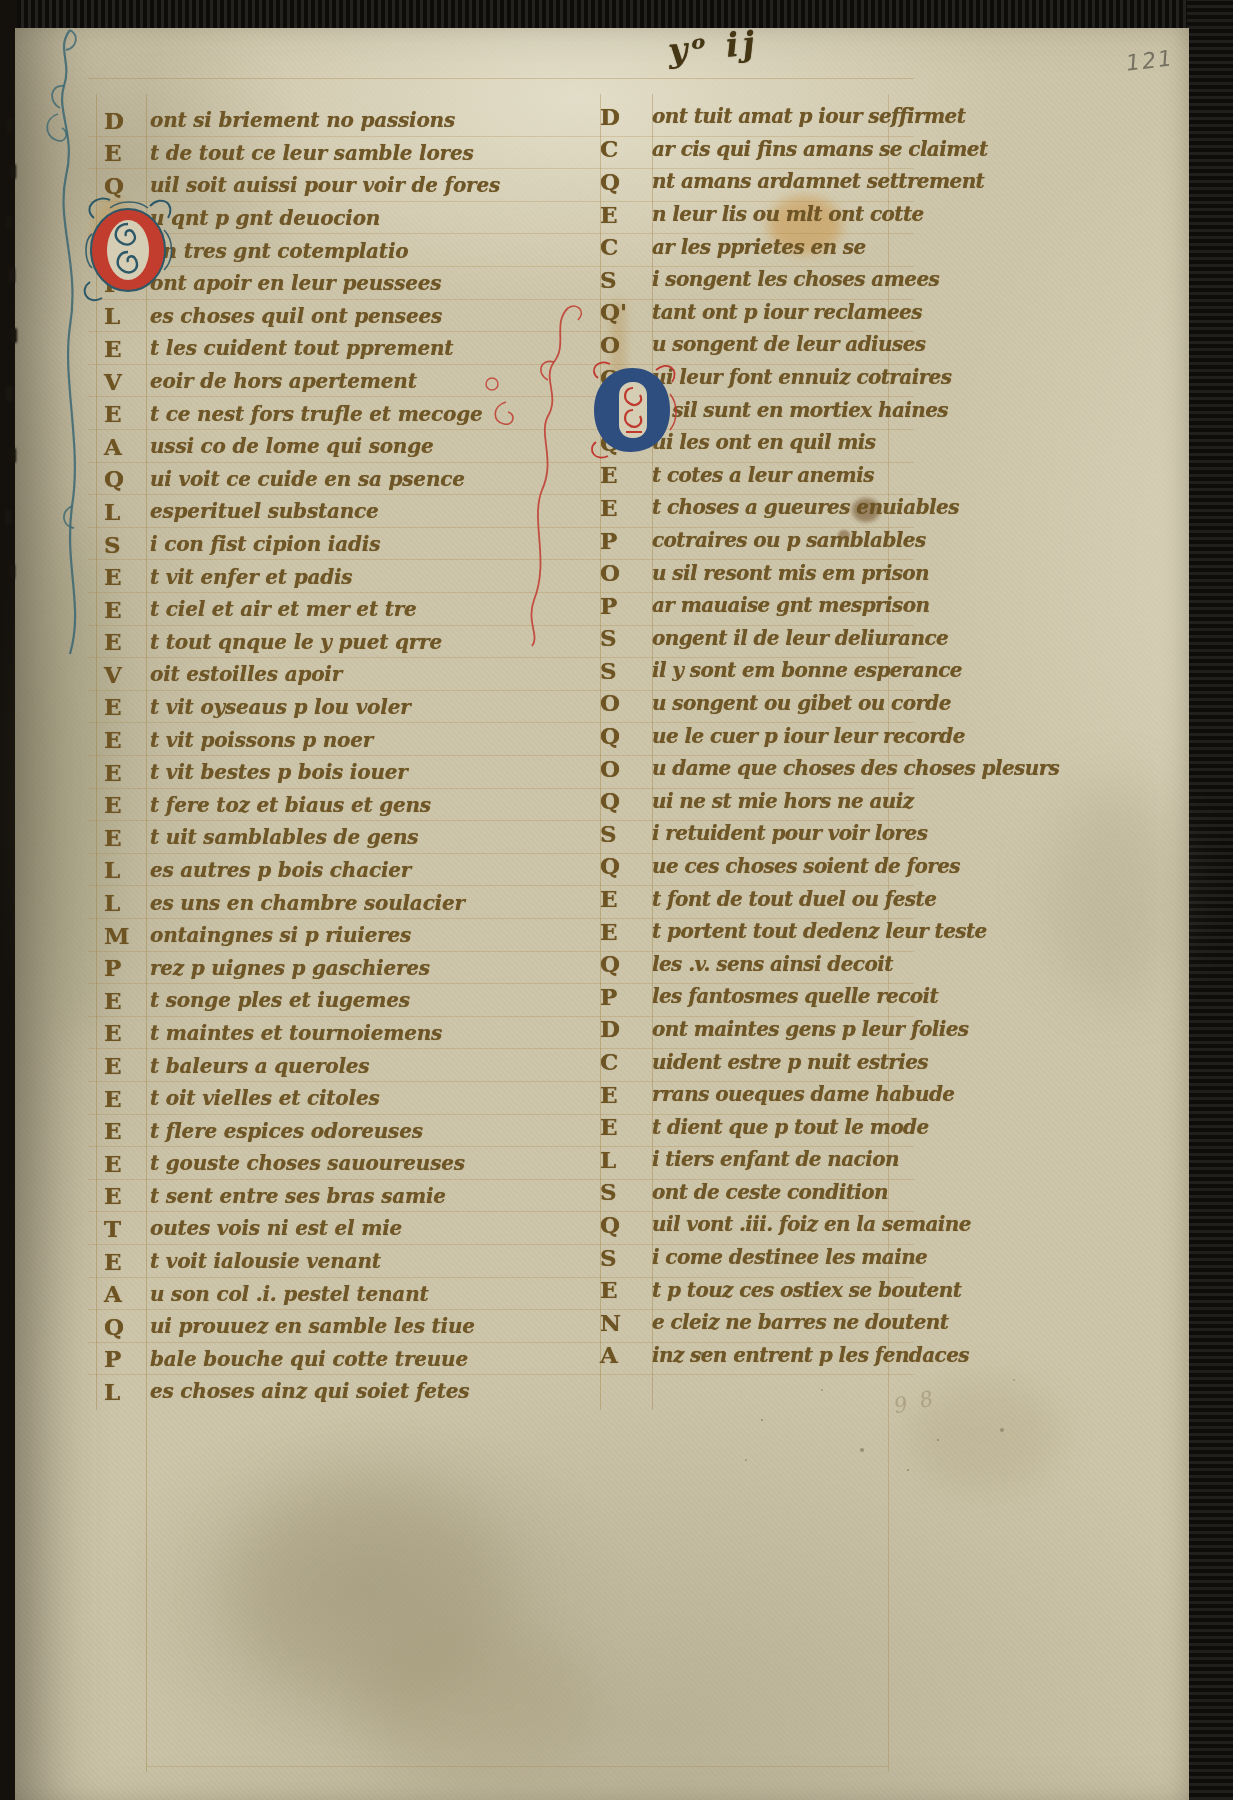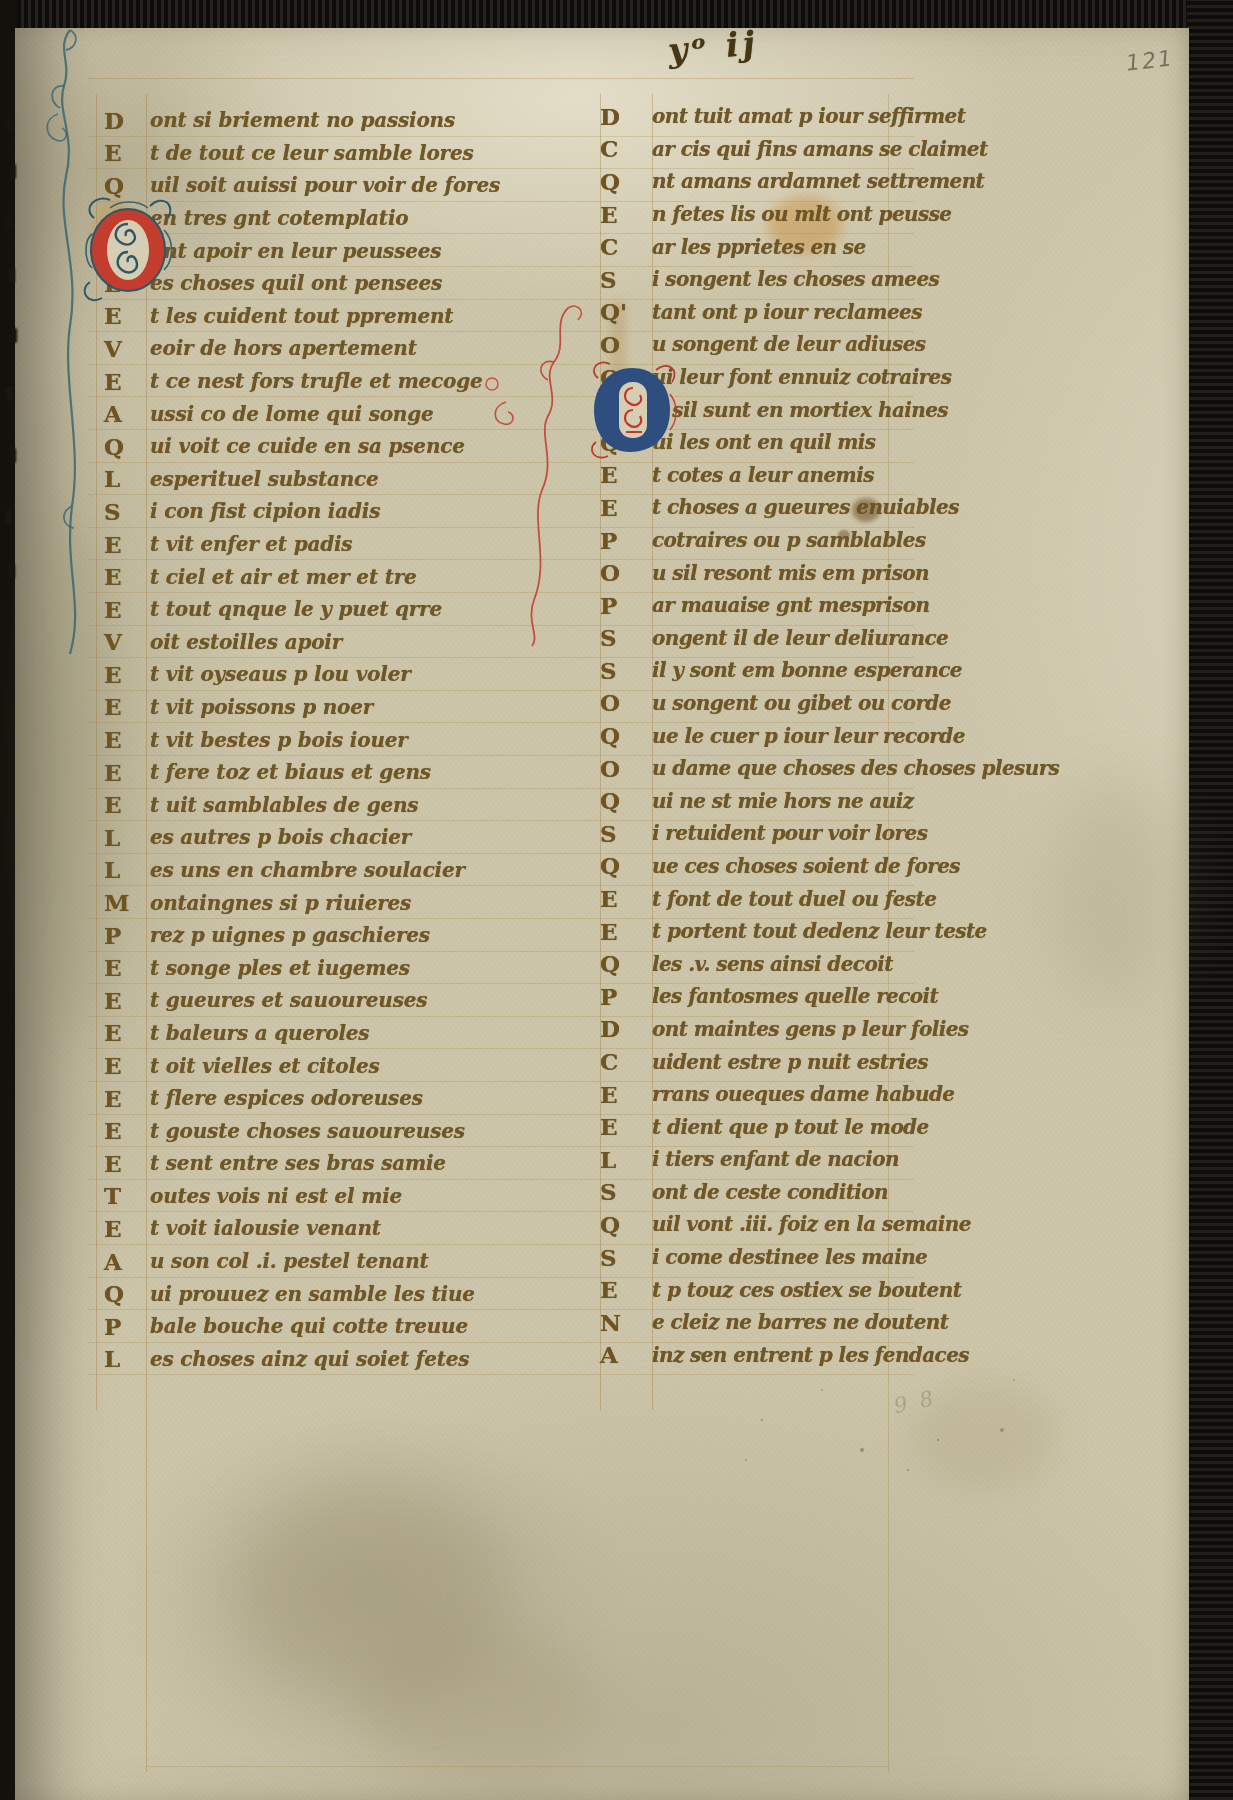--- a/index.html
+++ b/index.html
@@ -111,20 +111,24 @@
     <div class="line">
     <span class="ini">E</span>
     <span class="txt">t de tout ce leur samble lores</span>
   </div>
     <div class="line">
     <span class="ini">Q</span>
     <span class="txt">uil soit auissi pour voir de fores</span>
   </div>
     <div class="line">
     <span class="ini"></span>
+    <span class="txt">u qnt p gnt deuocion</span>
+  </div>
+    <div class="line">
+    <span class="ini"></span>
     <span class="txt">en tres gnt cotemplatio</span>
   </div>
     <div class="line">
     <span class="ini">F</span>
     <span class="txt">ont apoir en leur peussees</span>
   </div>
     <div class="line">
     <span class="ini">L</span>
     <span class="txt">es choses quil ont pensees</span>
   </div>
@@ -207,21 +211,21 @@
     <div class="line">
     <span class="ini">P</span>
     <span class="txt">rez p uignes p gaschieres</span>
   </div>
     <div class="line">
     <span class="ini">E</span>
     <span class="txt">t songe ples et iugemes</span>
   </div>
     <div class="line">
     <span class="ini">E</span>
-    <span class="txt">t gueures et sauoureuses</span>
+    <span class="txt">t maintes et tournoiemens</span>
   </div>
     <div class="line">
     <span class="ini">E</span>
     <span class="txt">t baleurs a queroles</span>
   </div>
     <div class="line">
     <span class="ini">E</span>
     <span class="txt">t oit vielles et citoles</span>
   </div>
     <div class="line">
@@ -269,21 +273,21 @@
     <div class="line">
     <span class="ini">C</span>
     <span class="txt">ar cis qui fins amans se claimet</span>
   </div>
     <div class="line">
     <span class="ini">Q</span>
     <span class="txt">nt amans ardamnet settrement</span>
   </div>
     <div class="line">
     <span class="ini">E</span>
-    <span class="txt">n fetes lis ou mlt ont peusse</span>
+    <span class="txt">n leur lis ou mlt ont cotte</span>
   </div>
     <div class="line">
     <span class="ini">C</span>
     <span class="txt">ar les pprietes en se</span>
   </div>
     <div class="line">
     <span class="ini">S</span>
     <span class="txt">i songent les choses amees</span>
   </div>
     <div class="line">

